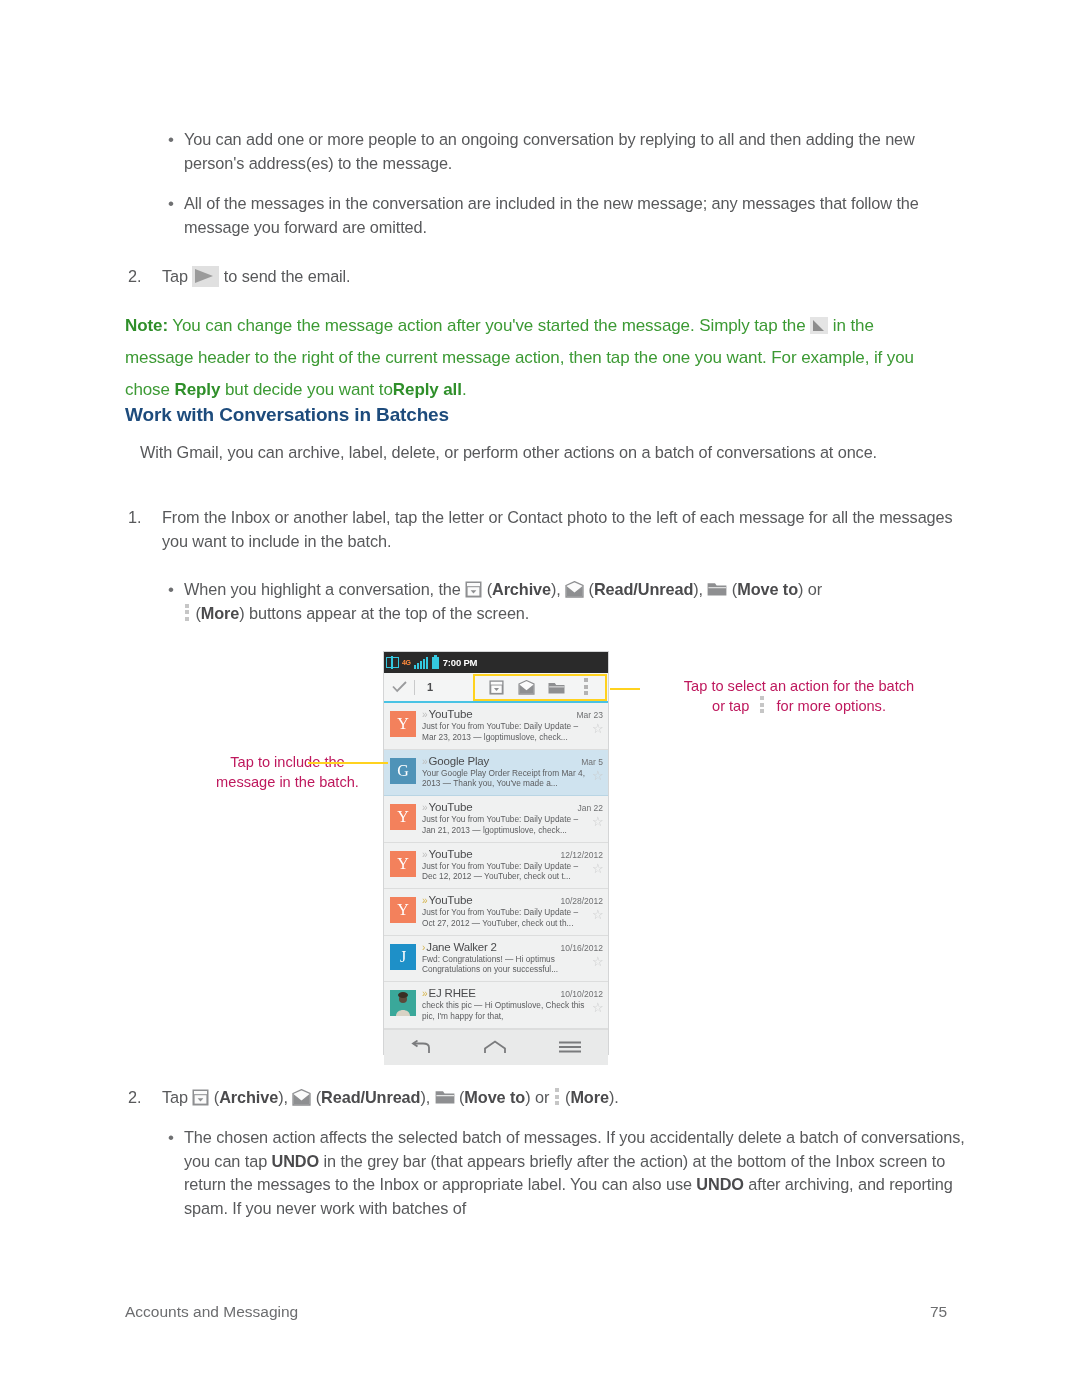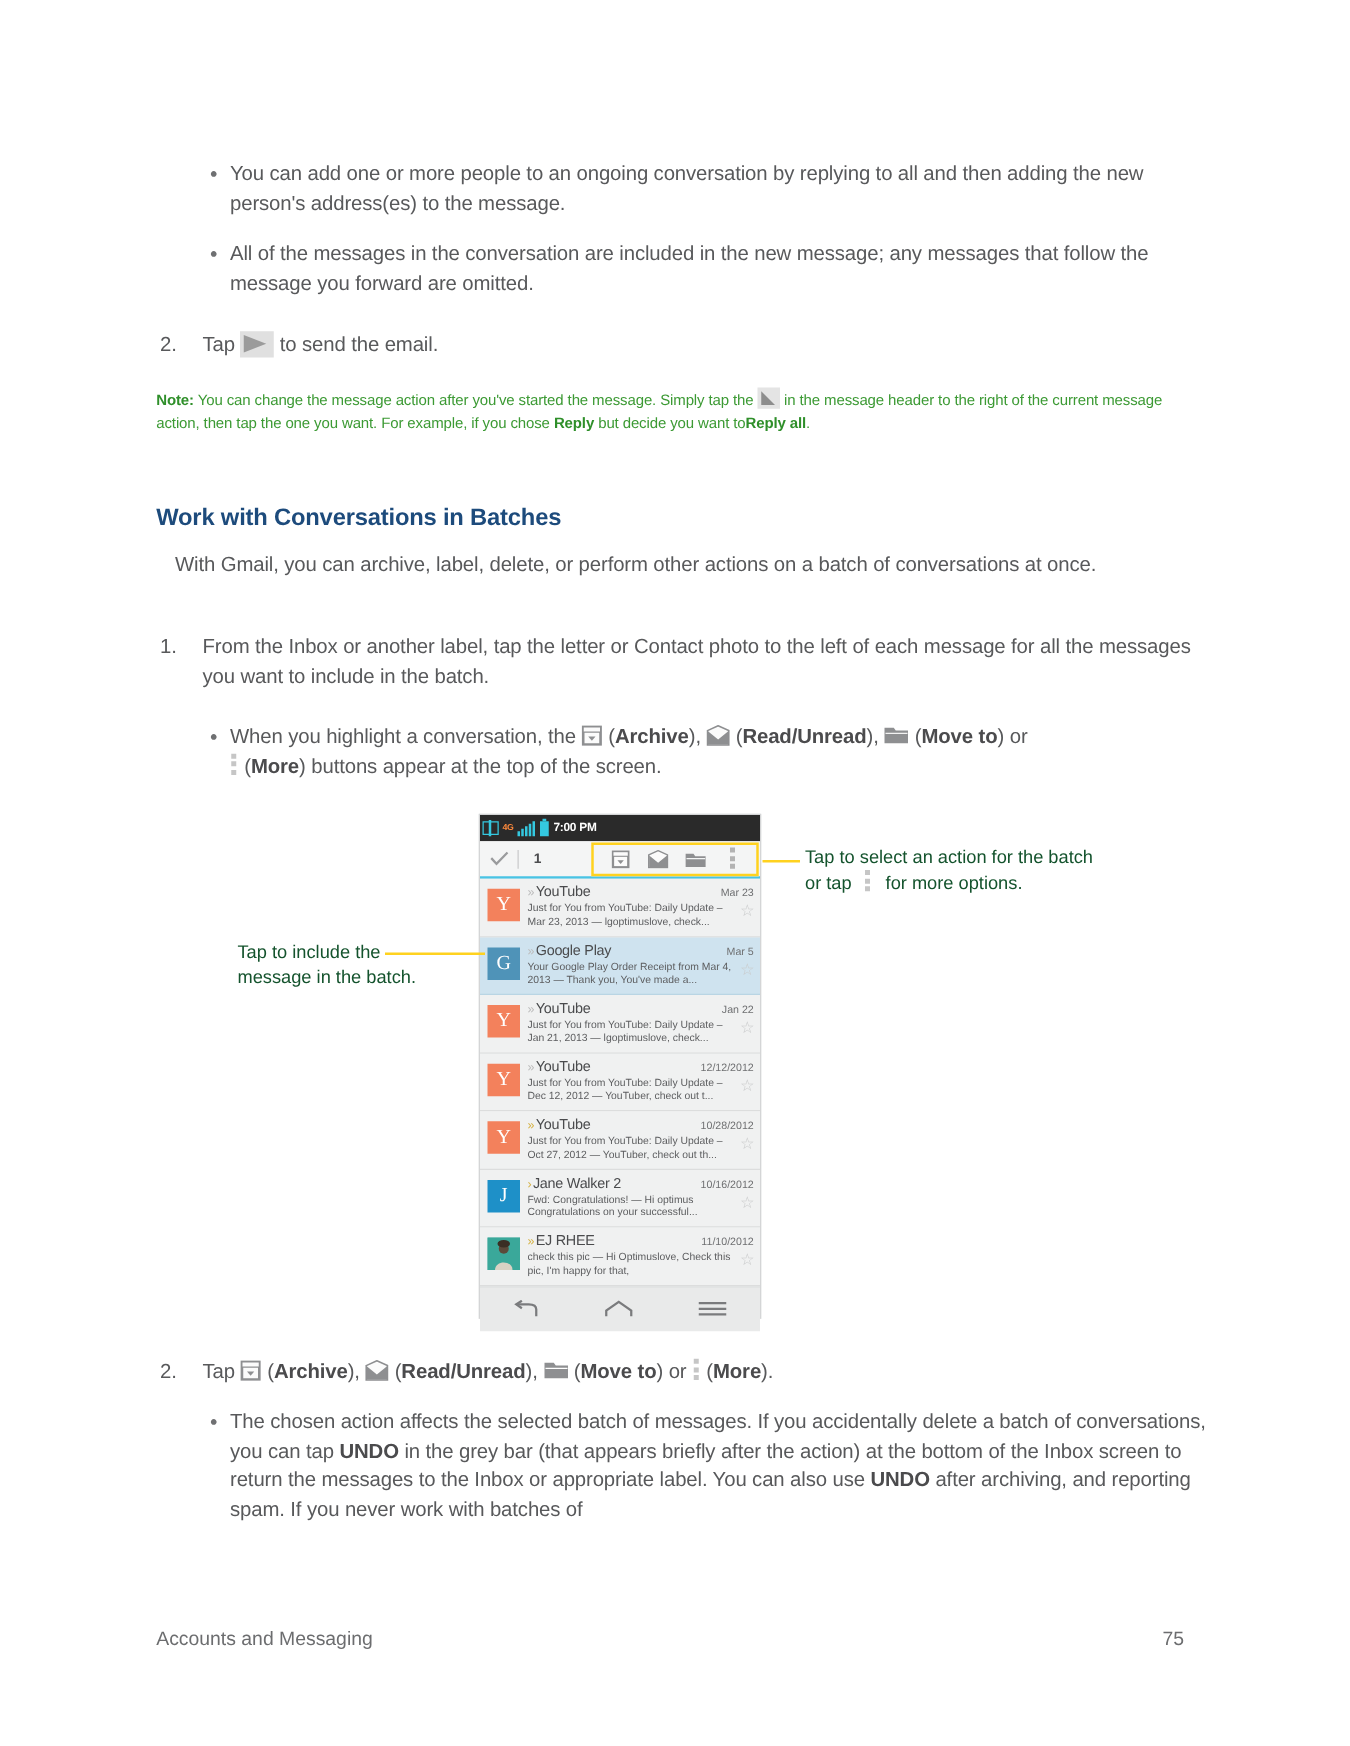--- a/index.html
+++ b/index.html
@@ -40,21 +40,21 @@
   .numitem { position:absolute; display:flex; }
   .numitem .num {
     width:34px; flex:0 0 34px;
     font-size:16.3px; line-height:23.5px; color:#58595b;
   }
   .numitem .ntxt { flex:1 1 auto; }
 
   
   .note {
     position:absolute;
-    font-size:12px; line-height:18px;
+    font-size:17px; line-height:32px;
     color:#3c9a34;
     letter-spacing:-0.1px;
   }
   .note b { color:#2f8f2a; font-weight:bold; }
 
   
   .h2 {
     position:absolute;
     font-size:19px;
     font-weight:bold;
@@ -174,21 +174,21 @@
   
   .navbar{
     height:36px; background:#e9eaea;
     display:flex; align-items:center; justify-content:space-around;
     border-top:1px solid #dcdddd;
   }
   .navbar svg{ display:block; }
 
   
   .callout{
-    position:absolute; font-size:14.6px; line-height:20px; color:#14532d;
+    position:absolute; font-size:14.6px; line-height:20px; color:#be185d;text-align:center;
   }
   .cline{ position:absolute; background:#ffd21f; height:2px; }
 
   
   .footer-left{
     position:absolute; left:125px; top:1303px;
     font-size:15.5px; color:#6c6d6f;
   }
   .footer-right{
     position:absolute; left:930px; top:1303px;
@@ -406,21 +406,21 @@
               <rect width="26" height="26" fill="#3aa89a"></rect>
               <circle cx="13" cy="9" r="4" fill="#5b4a3a"></circle>
               <path d="M6 26 C6 18 20 18 20 26 Z" fill="#d8d2c4"></path>
               <ellipse cx="13" cy="5" rx="5" ry="3" fill="#3a2f24"></ellipse>
             </svg>
           </div>
           <div class="mbody">
             <div class="mline1">
               <span class="mchev">»</span>
               <span class="msender">EJ RHEE</span>
-              <span class="mdate">11/10/2012</span>
+              <span class="mdate">10/10/2012</span>
             </div>
             <div class="msnip">check this pic — Hi Optimuslove, Check this pic, I'm happy for that,</div>
           </div>
           <span class="mstar">☆</span>
         </div>
       </div>
 
     <div class="navbar">
       <span>
         <svg width="22" height="15" viewBox="0 0 22 15">

